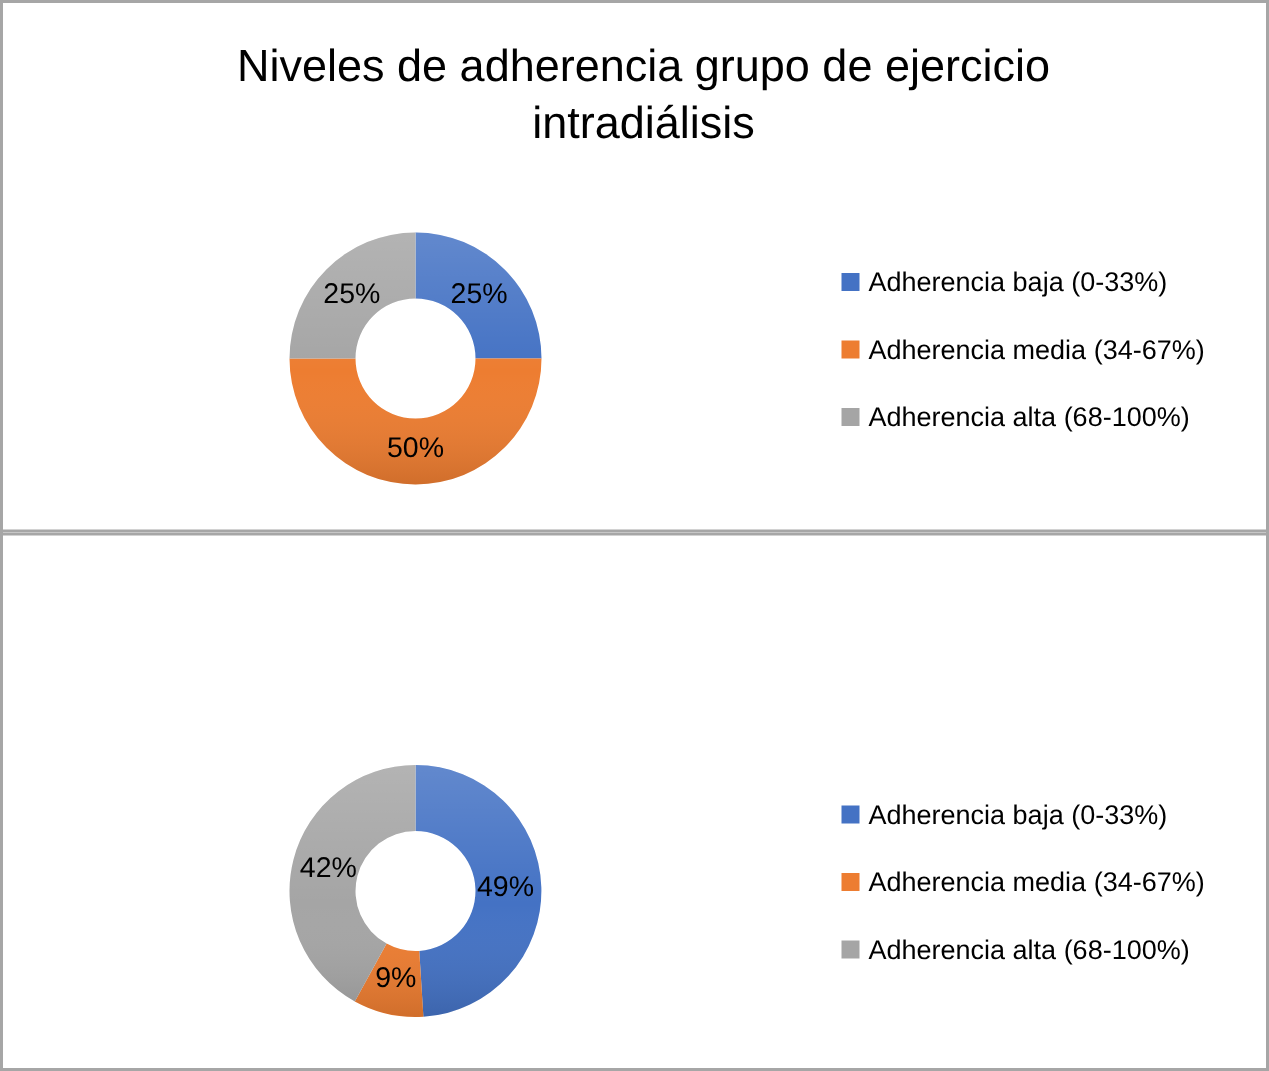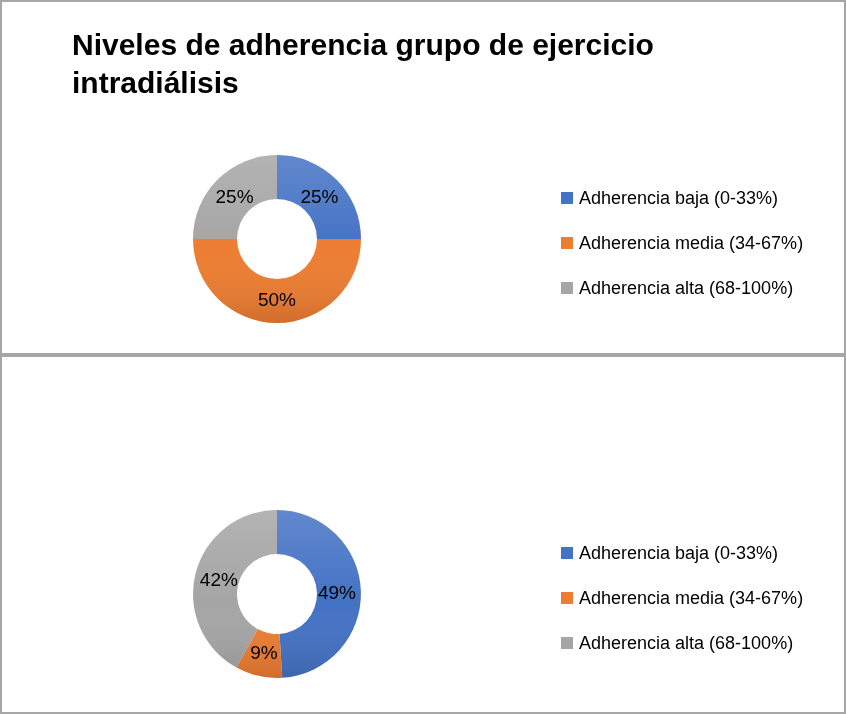--- a/index.html
+++ b/index.html
@@ -20,45 +20,46 @@
     position: relative;
     box-sizing: border-box;
     height: 353px;
     background: #ffffff;
   }
   .panel.top { border-bottom: 2px solid #a6a6a6; }
   .panel.bottom { border-top: 2px solid #a6a6a6; }
   .chart-title {
     position: absolute;
     top: 24px;
-    left: 0;
+    left: 12px;
     right: 0;
     margin: 0;
     padding: 0 70px;
+    text-align: center;
     font-size: 30px;
     line-height: 1.28;
-    font-weight: bold;
+    font-weight: normal;
     color: #000000;
   }
   svg.donut {
     position: absolute;
     left: 187px;
     top: 149px;
     width: 176px;
     height: 176px;
   }
   svg.donut text {
     font-family: "Liberation Sans", sans-serif;
     font-size: 19px;
     fill: #000000;
   }
   ul.legend {
     position: absolute;
     left: 559px;
-    top: 186px;
+    top: 176px;
     margin: 0;
     padding: 0;
     list-style: none;
     display: flex;
     flex-direction: column;
     gap: 25px;
   }
   .legend-item {
     display: flex;
     align-items: center;

